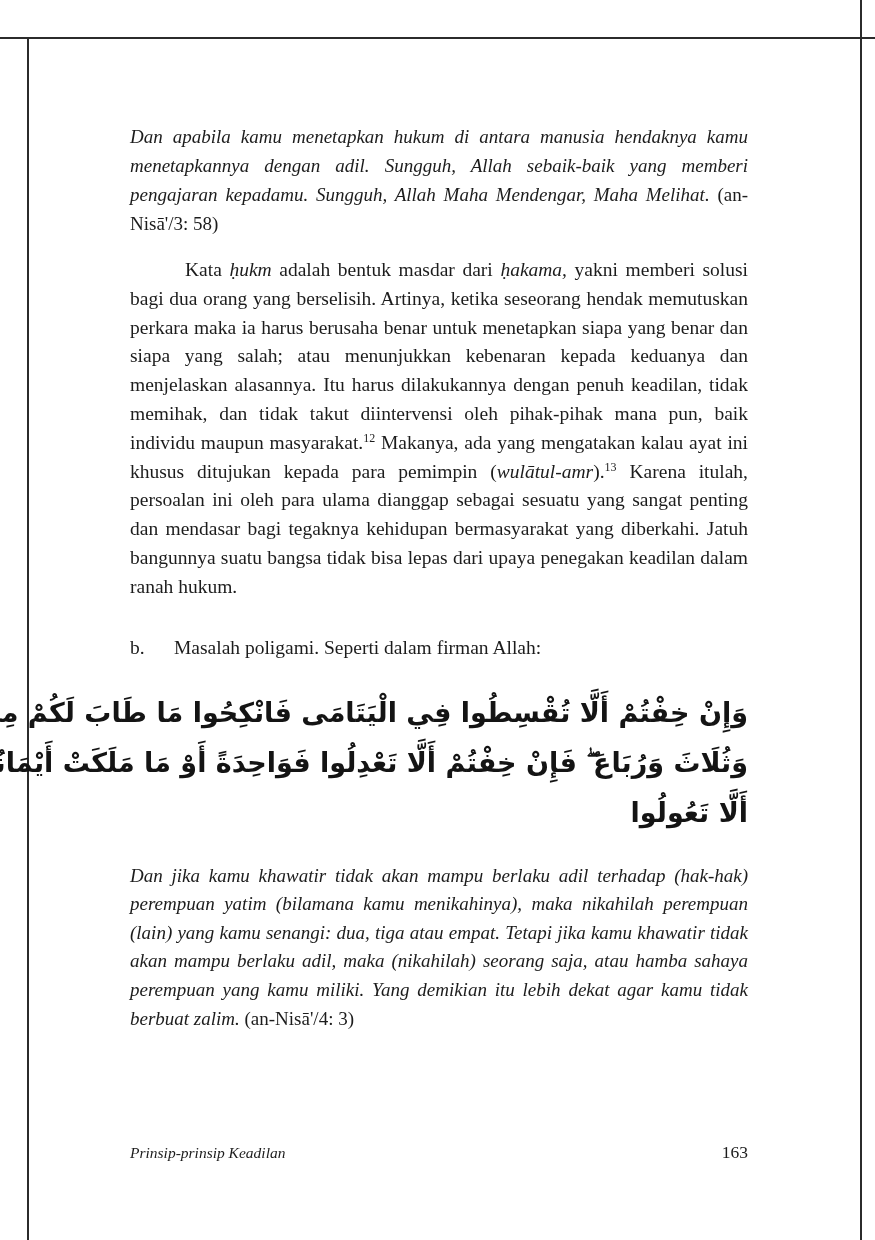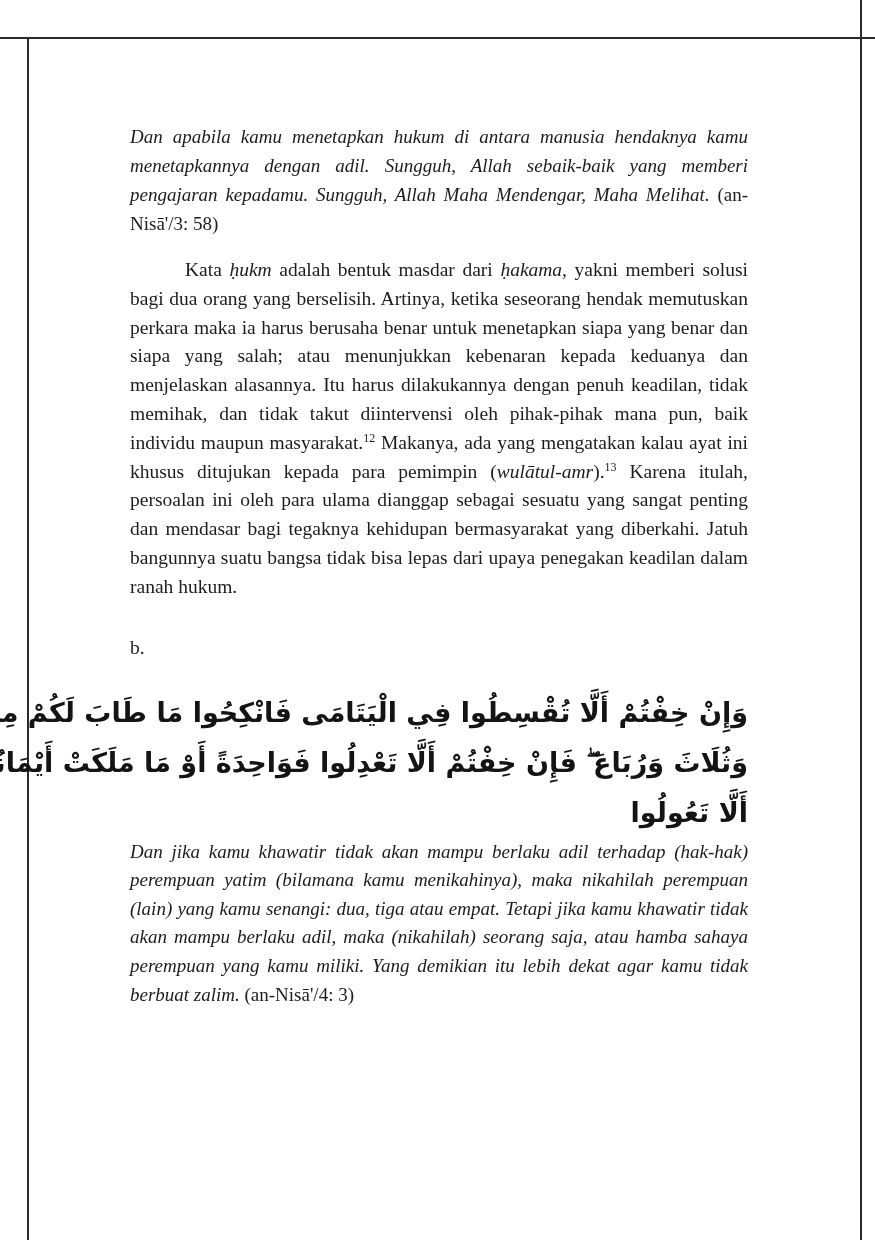--- a/index.html
+++ b/index.html
@@ -70,20 +70,21 @@
     font-weight: 700;
     font-size: 27px;
     line-height: 50px;
     text-align: right;
     color: #141414;
   }
   .arabic-line { white-space: nowrap; }
   .arabic-last { text-align: right; }
 
   .trans {
+    margin-top: 24px;
     font-size: 19px;
     line-height: 28.6px;
   }
 
   .footer {
     position: absolute;
     left: 130px;
     top: 1142px;
     width: 618px;
     display: flex;
@@ -108,26 +109,31 @@
   <div class="frame frame-right"></div>
 
   <div class="content">
 
     <p class="quote"><span class="it">Dan apabila kamu menetapkan hukum di antara manusia hendaknya kamu menetapkannya dengan adil. Sungguh, Allah sebaik-baik yang memberi pengajaran kepadamu. Sungguh, Allah Maha Mendengar, Maha Melihat.</span><span class="rm"> (an-Nisā'/3: 58)</span></p>
 
     <p class="body-par"><span>Kata </span><span class="it">ḥukm</span><span> adalah bentuk masdar dari </span><span class="it">ḥakama,</span><span> yakni memberi solusi bagi dua orang yang berselisih. Artinya, ketika seseorang hendak memutuskan perkara maka ia harus berusaha benar untuk menetapkan siapa yang benar dan siapa yang salah; atau menunjukkan kebenaran kepada keduanya dan menjelaskan alasannya. Itu harus dilakukannya dengan penuh keadilan, tidak memihak, dan tidak takut diintervensi oleh pihak-pihak mana pun, baik individu maupun masyarakat.</span><sup class="fn">12</sup><span> Makanya, ada yang mengatakan kalau ayat ini khusus ditujukan kepada para pemimpin (</span><span class="it">wulātul-amr</span><span>).</span><sup class="fn">13</sup><span> Karena itulah, persoalan ini oleh para ulama dianggap sebagai sesuatu yang sangat penting dan mendasar bagi tegaknya kehidupan bermasyarakat yang diberkahi. Jatuh bangunnya suatu bangsa tidak bisa lepas dari upaya penegakan keadilan dalam ranah hukum.</span></p>
 
     <div class="list-item">
       <span class="label">b.</span>
+      <span>Masalah poligami. Seperti dalam firman Allah:</span>
     </div>
 
     <div class="arabic">
       <div class="arabic-line">وَإِنْ خِفْتُمْ أَلَّا تُقْسِطُوا فِي الْيَتَامَى فَانْكِحُوا مَا طَابَ لَكُمْ مِنَ النِّسَاءِ مَثْنَى</div>
       <div class="arabic-line">وَثُلَاثَ وَرُبَاعَ ۖ فَإِنْ خِفْتُمْ أَلَّا تَعْدِلُوا فَوَاحِدَةً أَوْ مَا مَلَكَتْ أَيْمَانُكُمْ ۚ ذَلِكَ أَدْنَى</div>
       <div class="arabic-line arabic-last">أَلَّا تَعُولُوا</div>
     </div>
 
     <p class="quote trans"><span class="it">Dan jika kamu khawatir tidak akan mampu berlaku adil terhadap (hak-hak) perempuan yatim (bilamana kamu menikahinya), maka nikahilah perempuan (lain) yang kamu senangi: dua, tiga atau empat. Tetapi jika kamu khawatir tidak akan mampu berlaku adil, maka (nikahilah) seorang saja, atau hamba sahaya perempuan yang kamu miliki. Yang demikian itu lebih dekat agar kamu tidak berbuat zalim.</span><span class="rm"> (an-Nisā'/4: 3)</span></p>
 
   </div>
 
+  <div class="footer">
+    <span class="footer-left">Prinsip-prinsip Keadilan</span>
+    <span class="footer-right">163</span>
+  </div>
 
 </div>
 
 </body></html>

